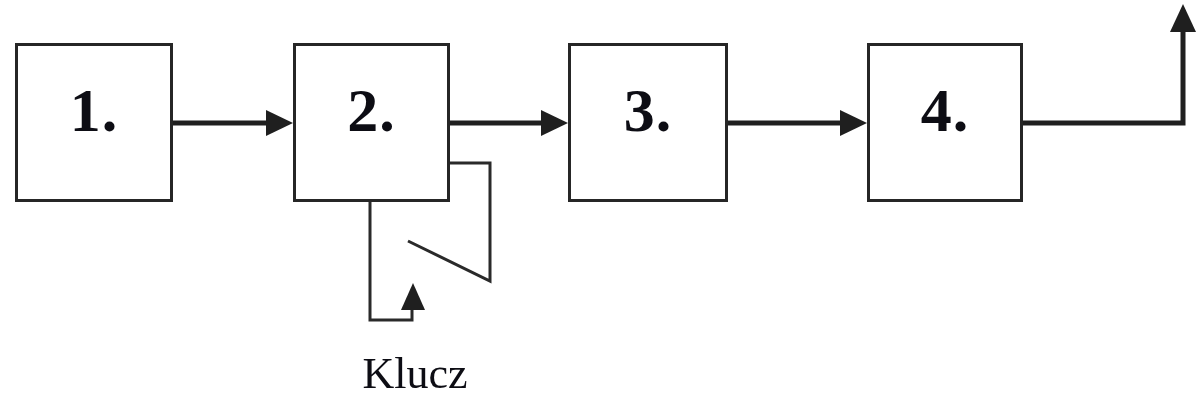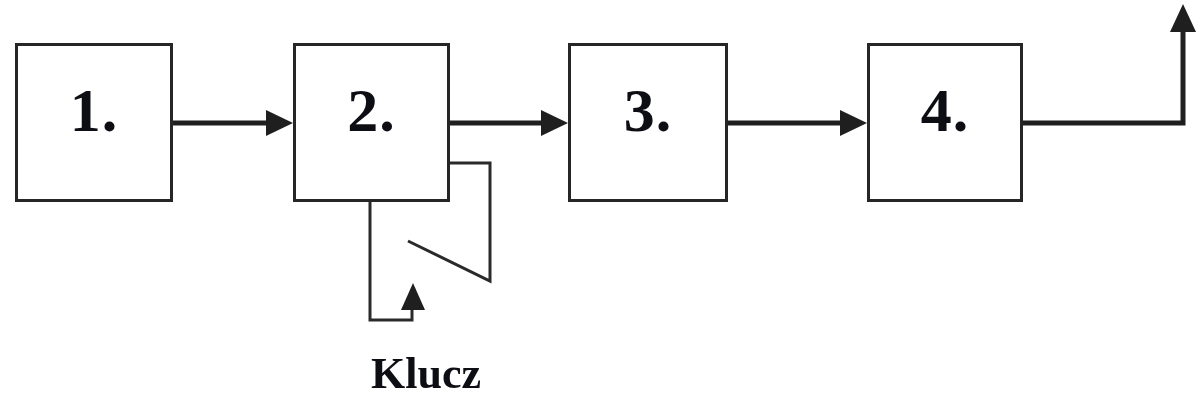--- a/index.html
+++ b/index.html
@@ -39,28 +39,27 @@
     line-height: 1;
     transform: translateY(-13px);
     letter-spacing: 1px;
   }
   .block-1 { left: 15px;  width: 152px; }
   .block-2 { left: 293px; width: 151px; }
   .block-3 { left: 568px; width: 154px; }
   .block-4 { left: 867px; width: 150px; }
   .key-label {
     position: absolute;
-    left: 321px;
+    left: 335px;
     top: 352px;
     width: 160px;
-    text-align: right;
+    text-align: center;
     font-size: 44px;
     color: #0d0d14;
     line-height: 1;
-    font-weight: bold;
   }
 </style>
 </head>
 <body>
 
 <div class="stage">
 
   <svg class="connector-layer" viewBox="0 0 1204 407" xmlns="http://www.w3.org/2000/svg">
 
     <g>

